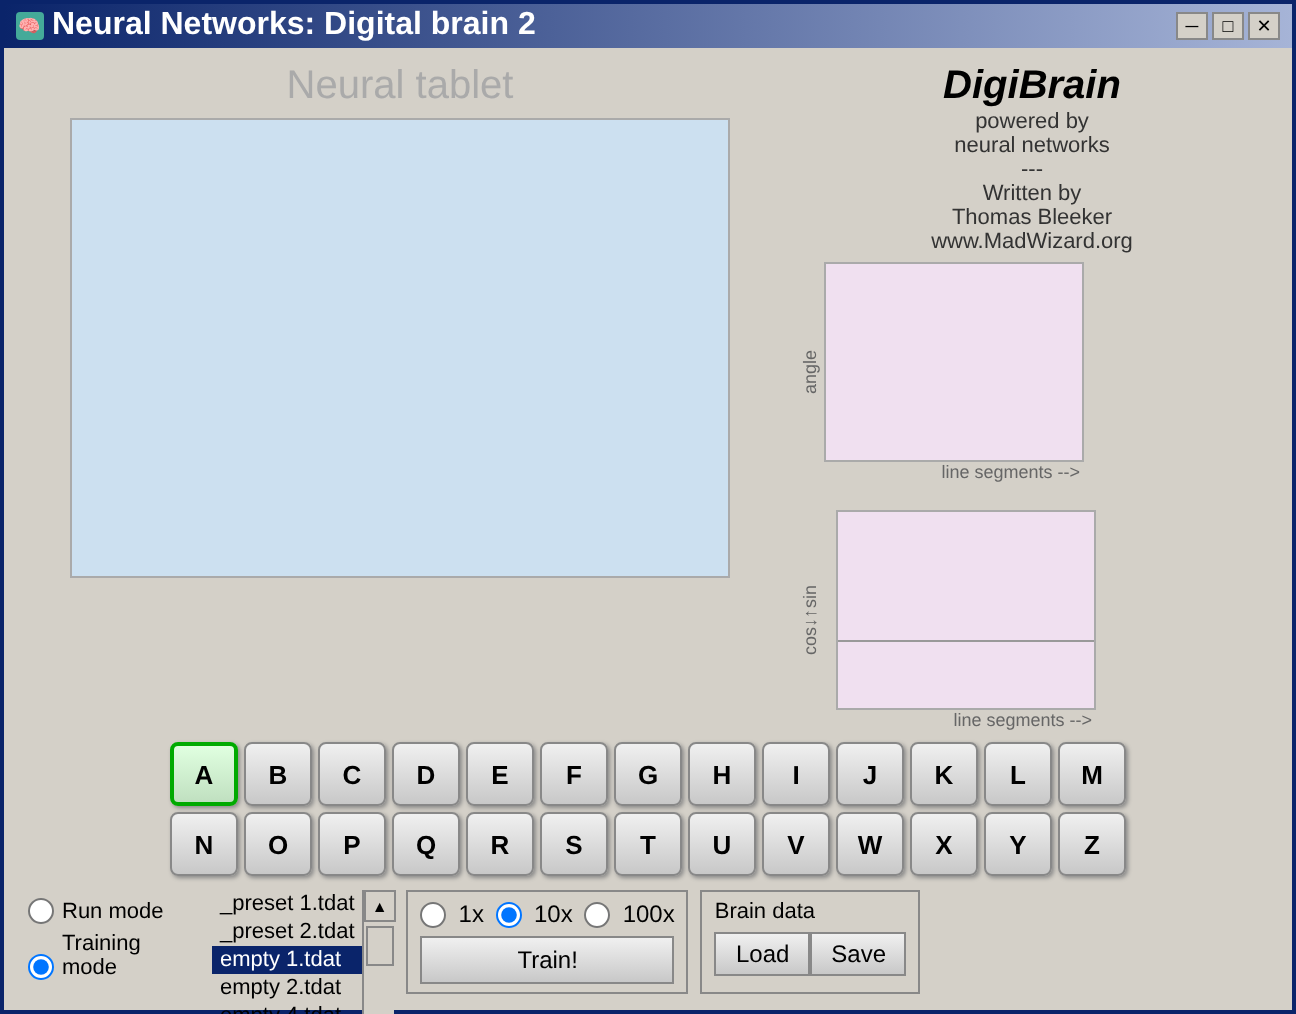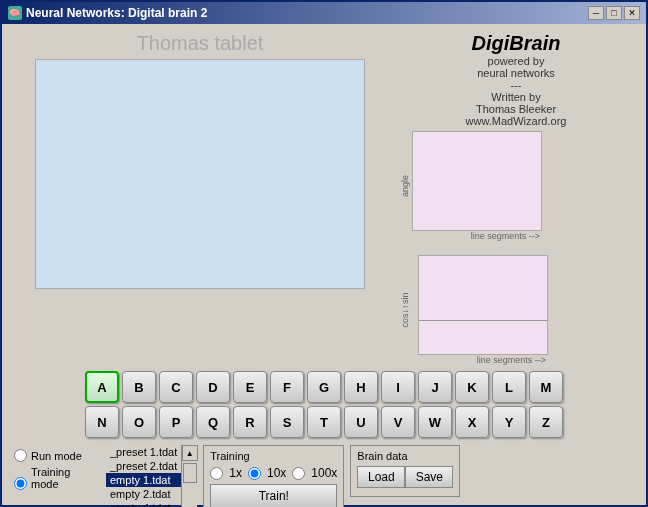--- a/index.html
+++ b/index.html
@@ -38,21 +38,21 @@
       width: 14px;
       height: 14px;
       background: #4a9;
       border-radius: 2px;
       display: flex;
       align-items: center;
       justify-content: center;
       font-size: 9px;
     }
     .title-text {
-      font-size: 12px;
+      font-size: 16px;
       font-weight: bold;
     }
     .title-controls {
       display: flex;
       gap: 2px;
     }
     .title-btn {
       width: 16px;
       height: 14px;
       background: #d4d0c8;
@@ -320,21 +320,21 @@
       <div class="title-btn">─</div>
       <div class="title-btn">□</div>
       <div class="title-btn">✕</div>
     </div>
   </div>
 
   <div class="content">
     <div class="top-section">
 
       <div class="drawing-tablet-area">
-        <div class="drawing-tablet-label">Thomas tablet</div>
+        <div class="drawing-tablet-label">Neural tablet</div>
         <div class="drawing-canvas"></div>
       </div>
 
       <div class="right-panel">
 
         <div class="digibrain-info">
           <div class="digibrain-title">DigiBrain</div>
           <div class="digibrain-sub">powered by</div>
           <div class="digibrain-sub">neural networks</div>
           <div class="digibrain-sub">---</div>
@@ -434,21 +434,20 @@
             </ul>
         </div>
         <div class="scrollbar">
           <div class="scroll-btn">▲</div>
           <div class="scroll-thumb"></div>
           <div class="scroll-btn" style="margin-top:auto;">▼</div>
         </div>
       </div>
 
       <div class="training-panel">
-        <div class="training-label">Training</div>
         <div class="radio-group">
           <input type="radio" name="training" id="t1x" style="">
           <label for="t1x">1x</label>
           <input type="radio" name="training" id="t10x" checked="" style="">
           <label for="t10x">10x</label>
           <input type="radio" name="training" id="t100x" style="">
           <label for="t100x">100x</label>
         </div>
         <button class="train-btn">Train!</button>
       </div>

